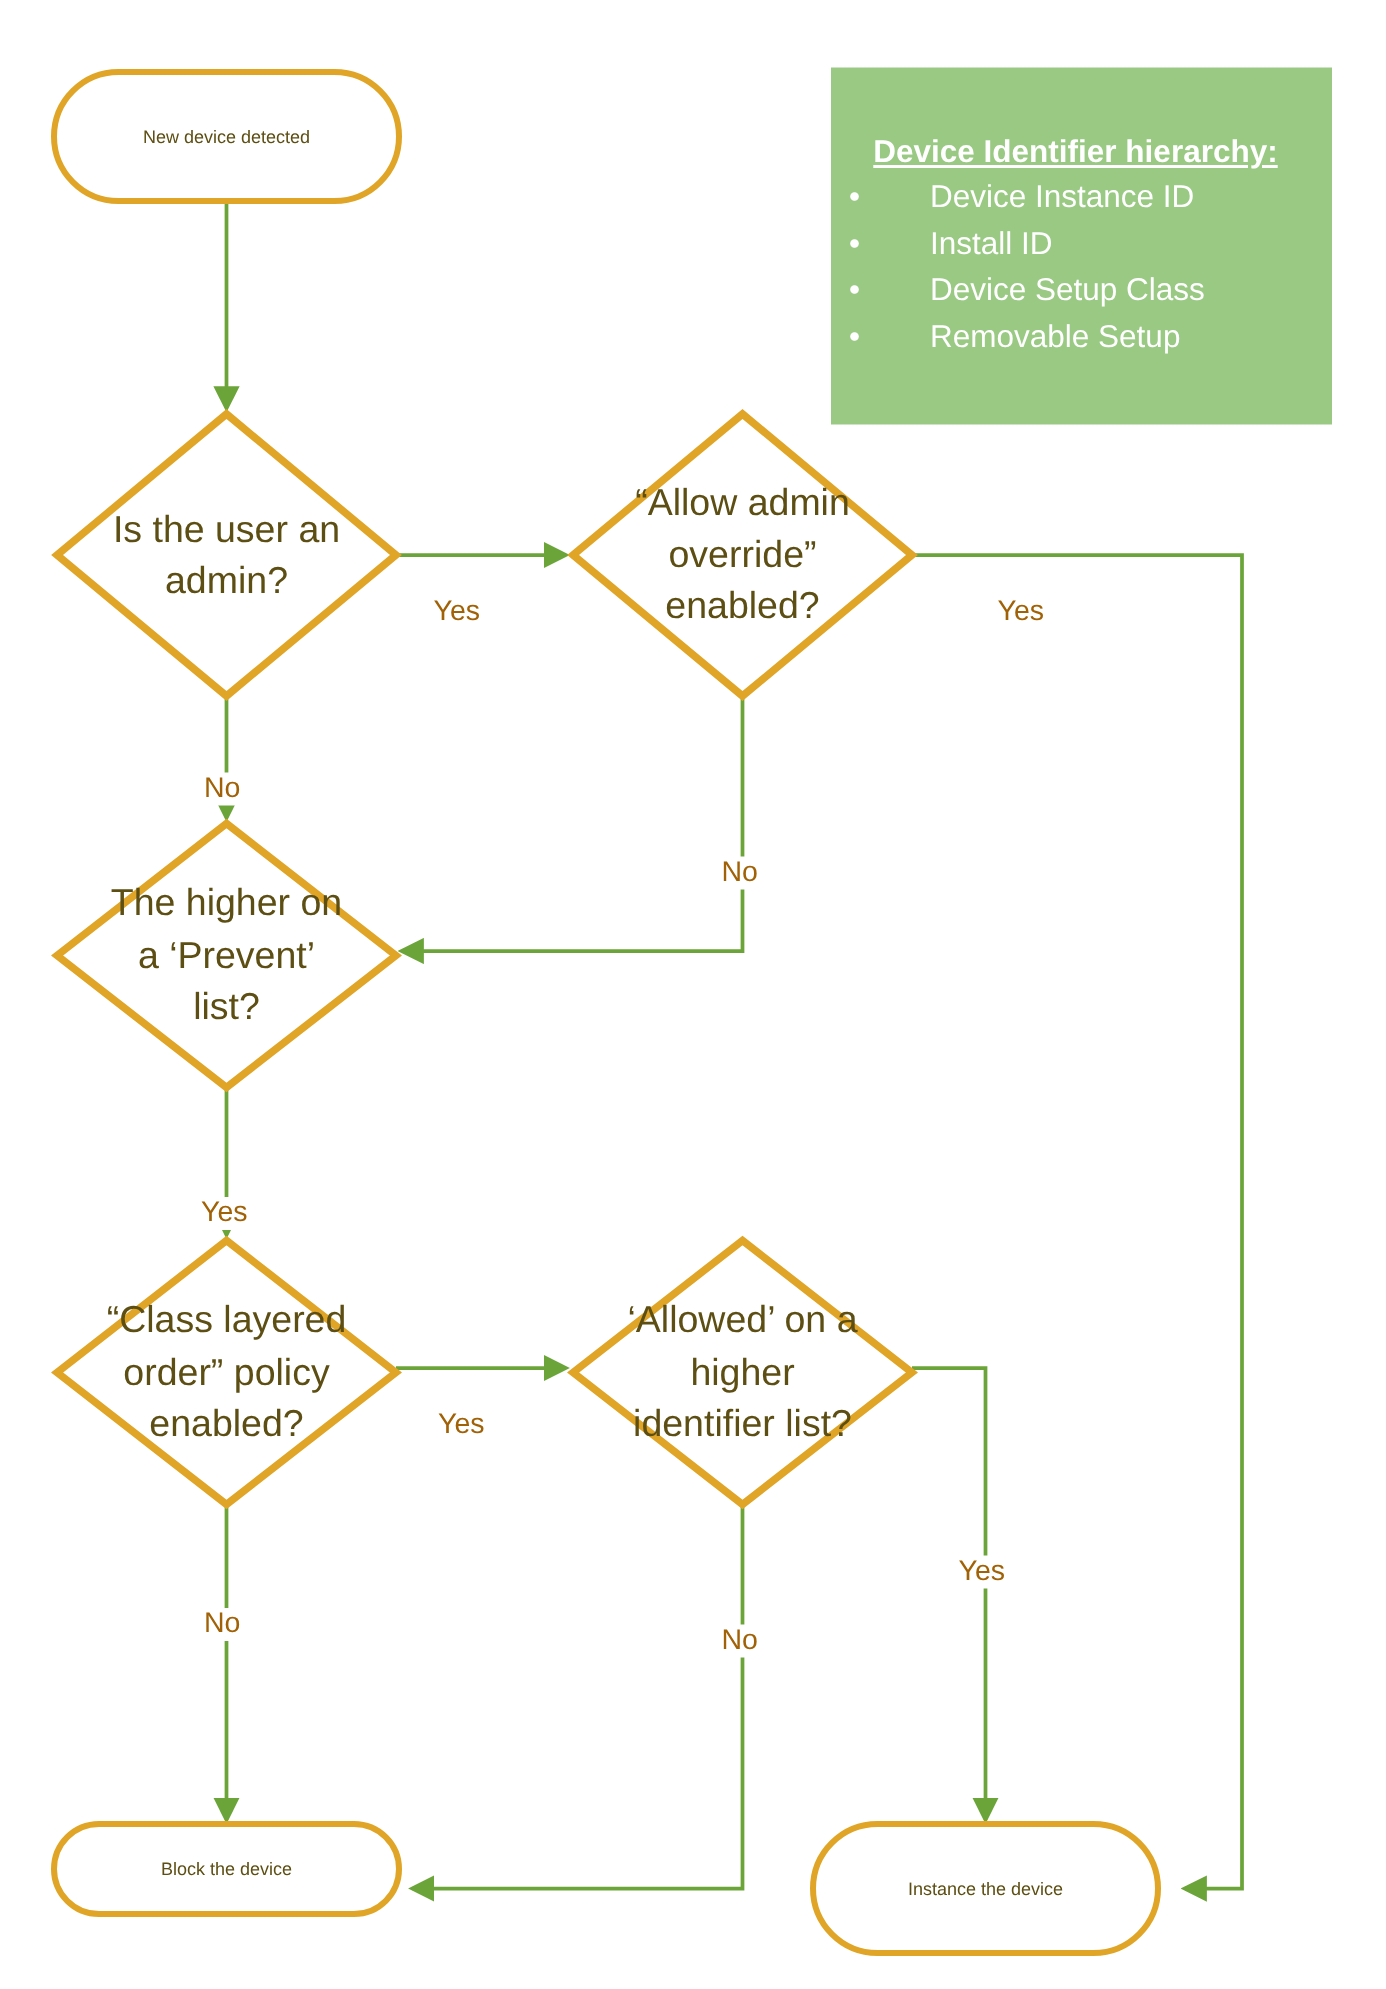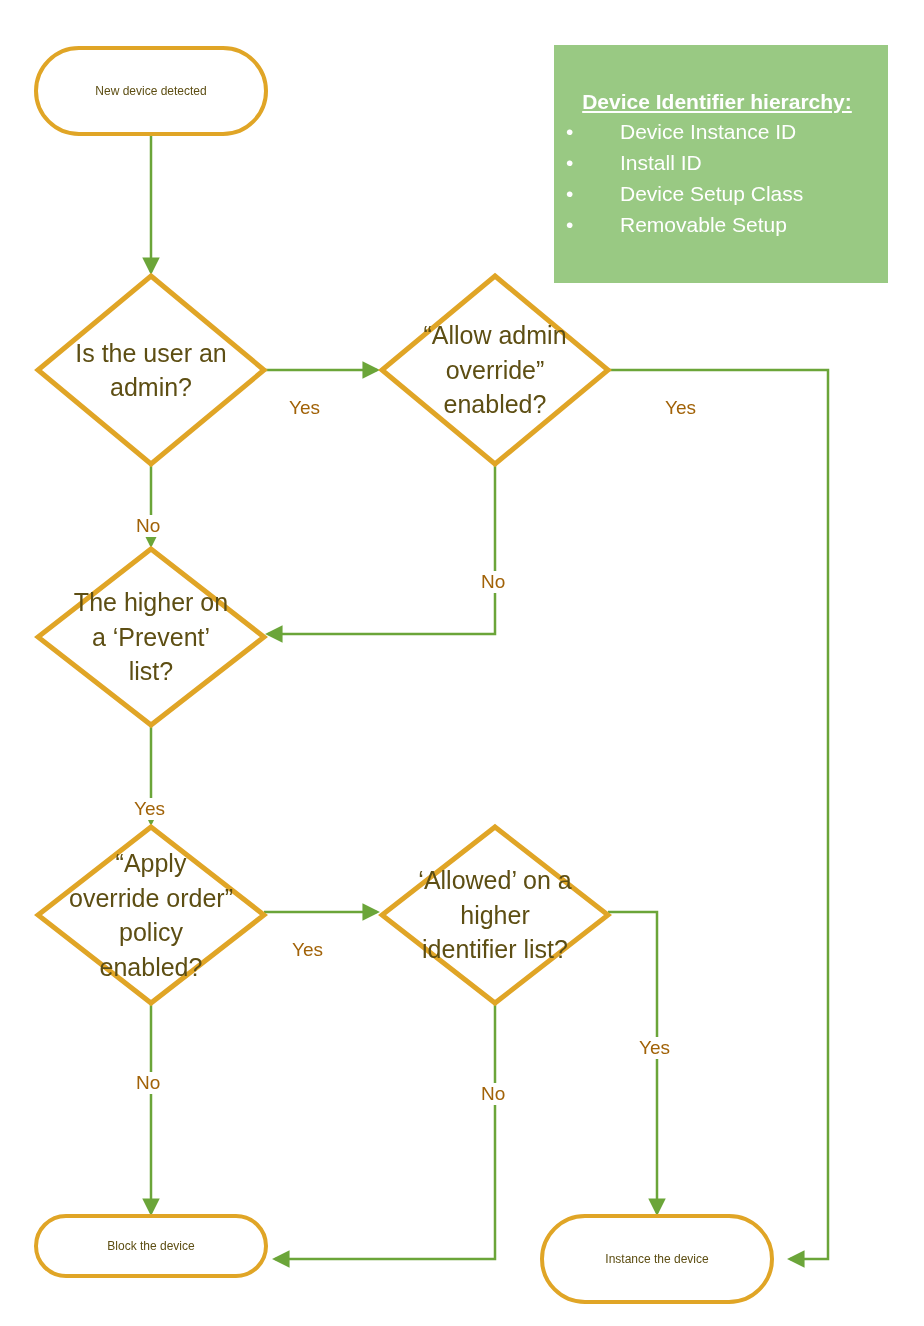--- a/index.html
+++ b/index.html
@@ -162,21 +162,21 @@
     <svg width="234" height="184">
       <polygon points="117,4 230,92 117,180 4,92" fill="#FFFFFF" stroke="#E0A526" stroke-width="5"></polygon>
     </svg>
     <div class="diamond-label">The higher on a ‘Prevent’ list?</div>
   </div>
 
   <div class="diamond-wrap" style="left:34px; top:823px; width:234px; height:184px;">
     <svg width="234" height="184">
       <polygon points="117,4 230,92 117,180 4,92" fill="#FFFFFF" stroke="#E0A526" stroke-width="5"></polygon>
     </svg>
-    <div class="diamond-label">“Apply override order” policy enabled?</div>
+    <div class="diamond-label">“Class layered order” policy enabled?</div>
   </div>
 
   <div class="diamond-wrap" style="left:378px; top:823px; width:234px; height:184px;">
     <svg width="234" height="184">
       <polygon points="117,4 230,92 117,180 4,92" fill="#FFFFFF" stroke="#E0A526" stroke-width="5"></polygon>
     </svg>
     <div class="diamond-label">‘Allowed’ on a higher identifier list?</div>
   </div>
 
   <div class="node terminator" style="left:34px; top:1214px; width:234px; height:64px;">

